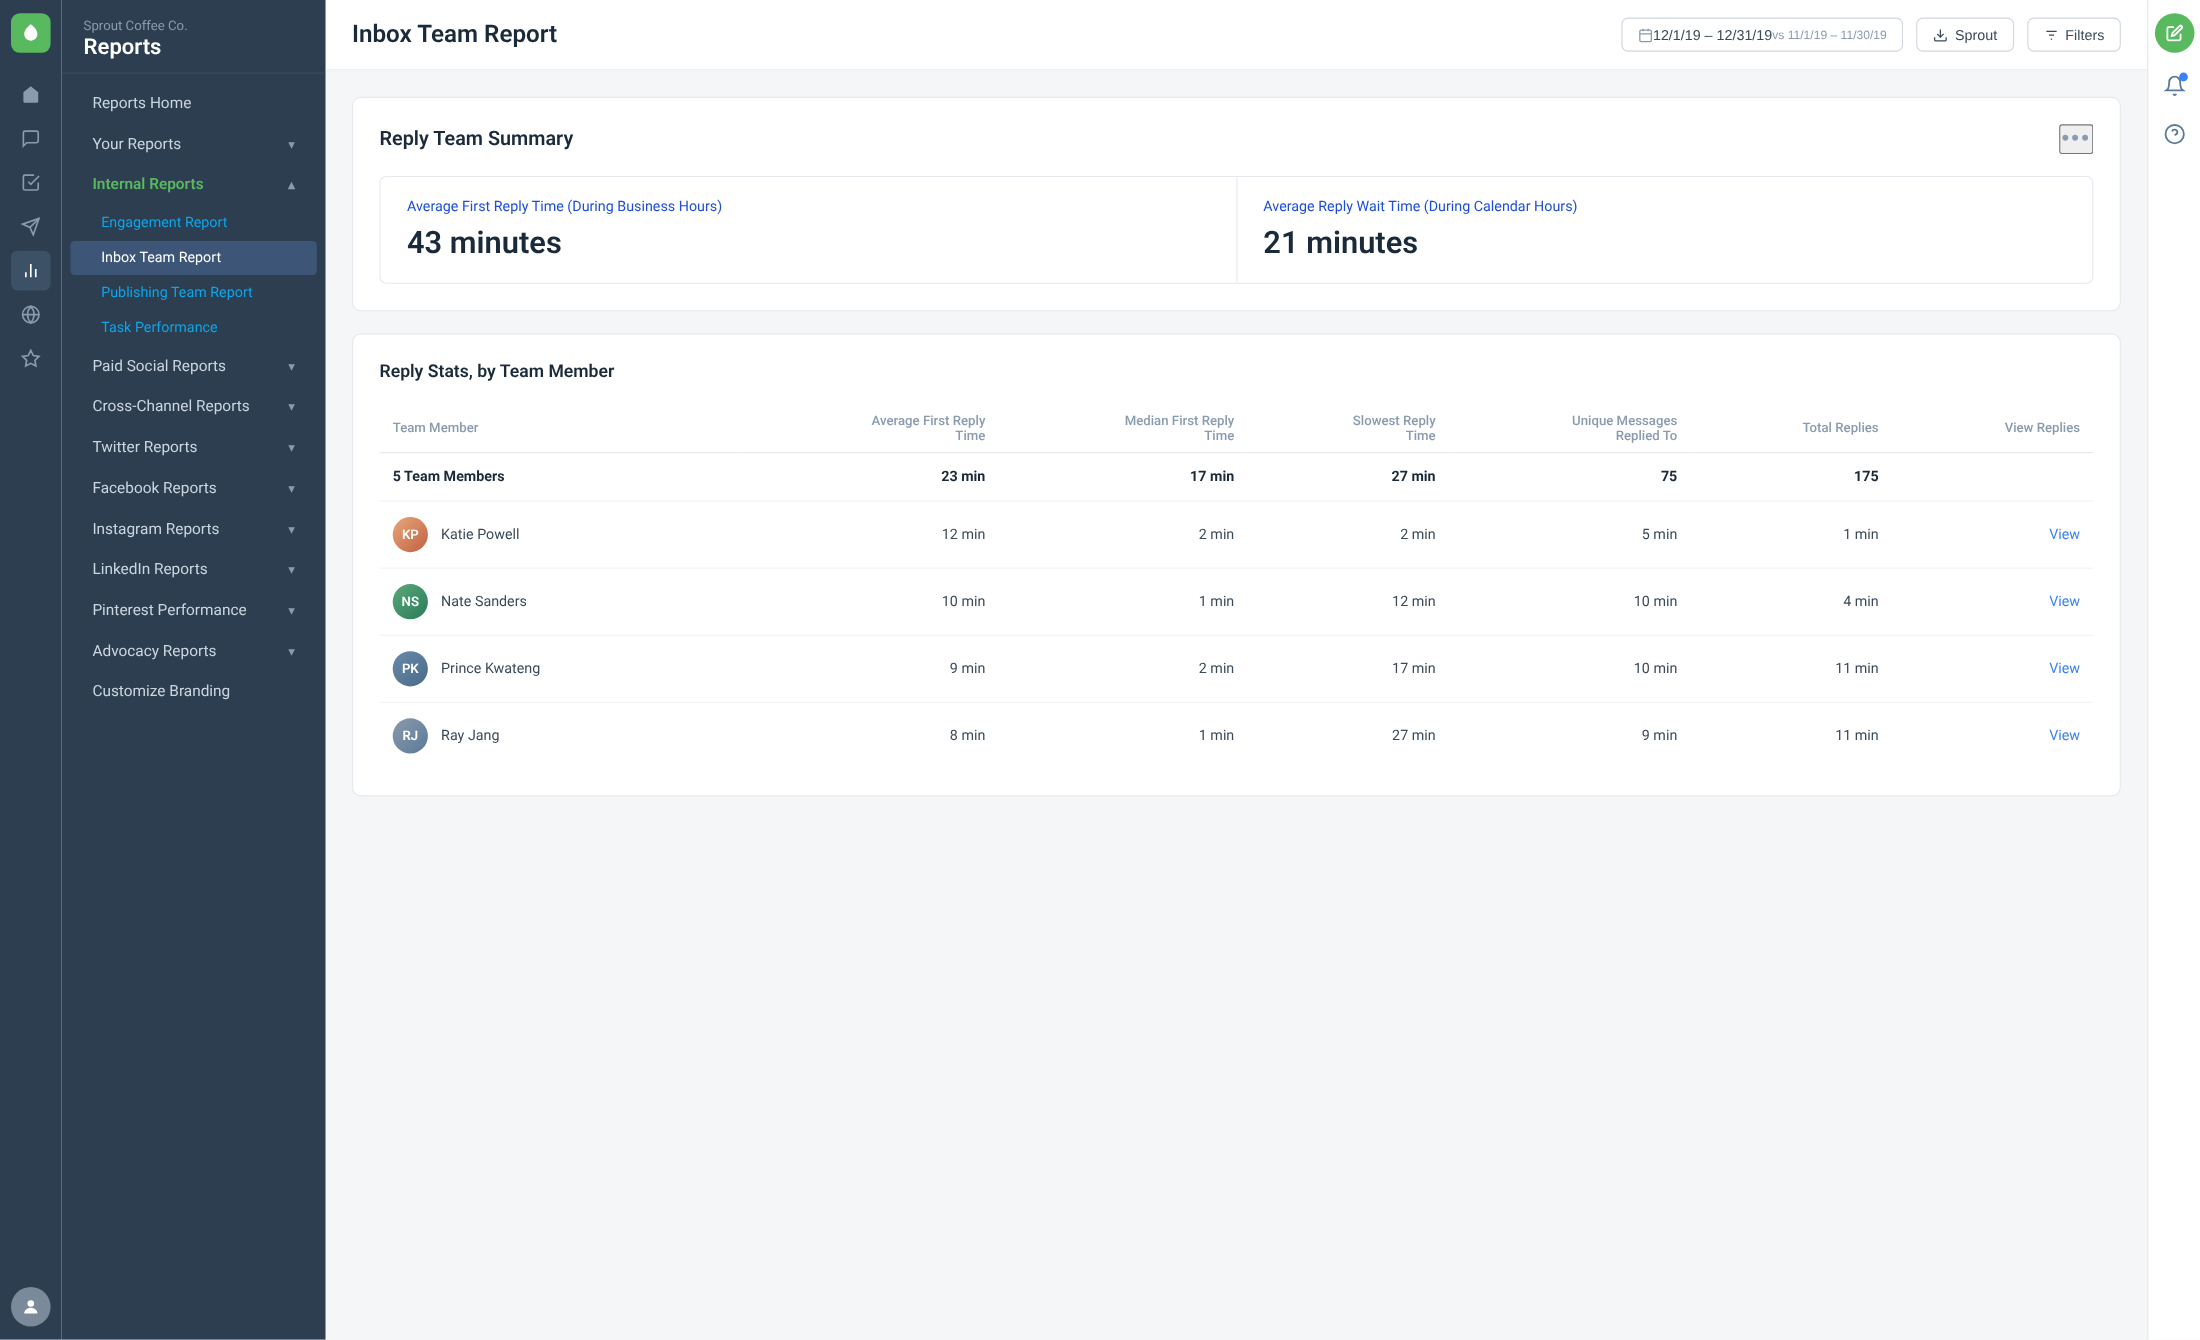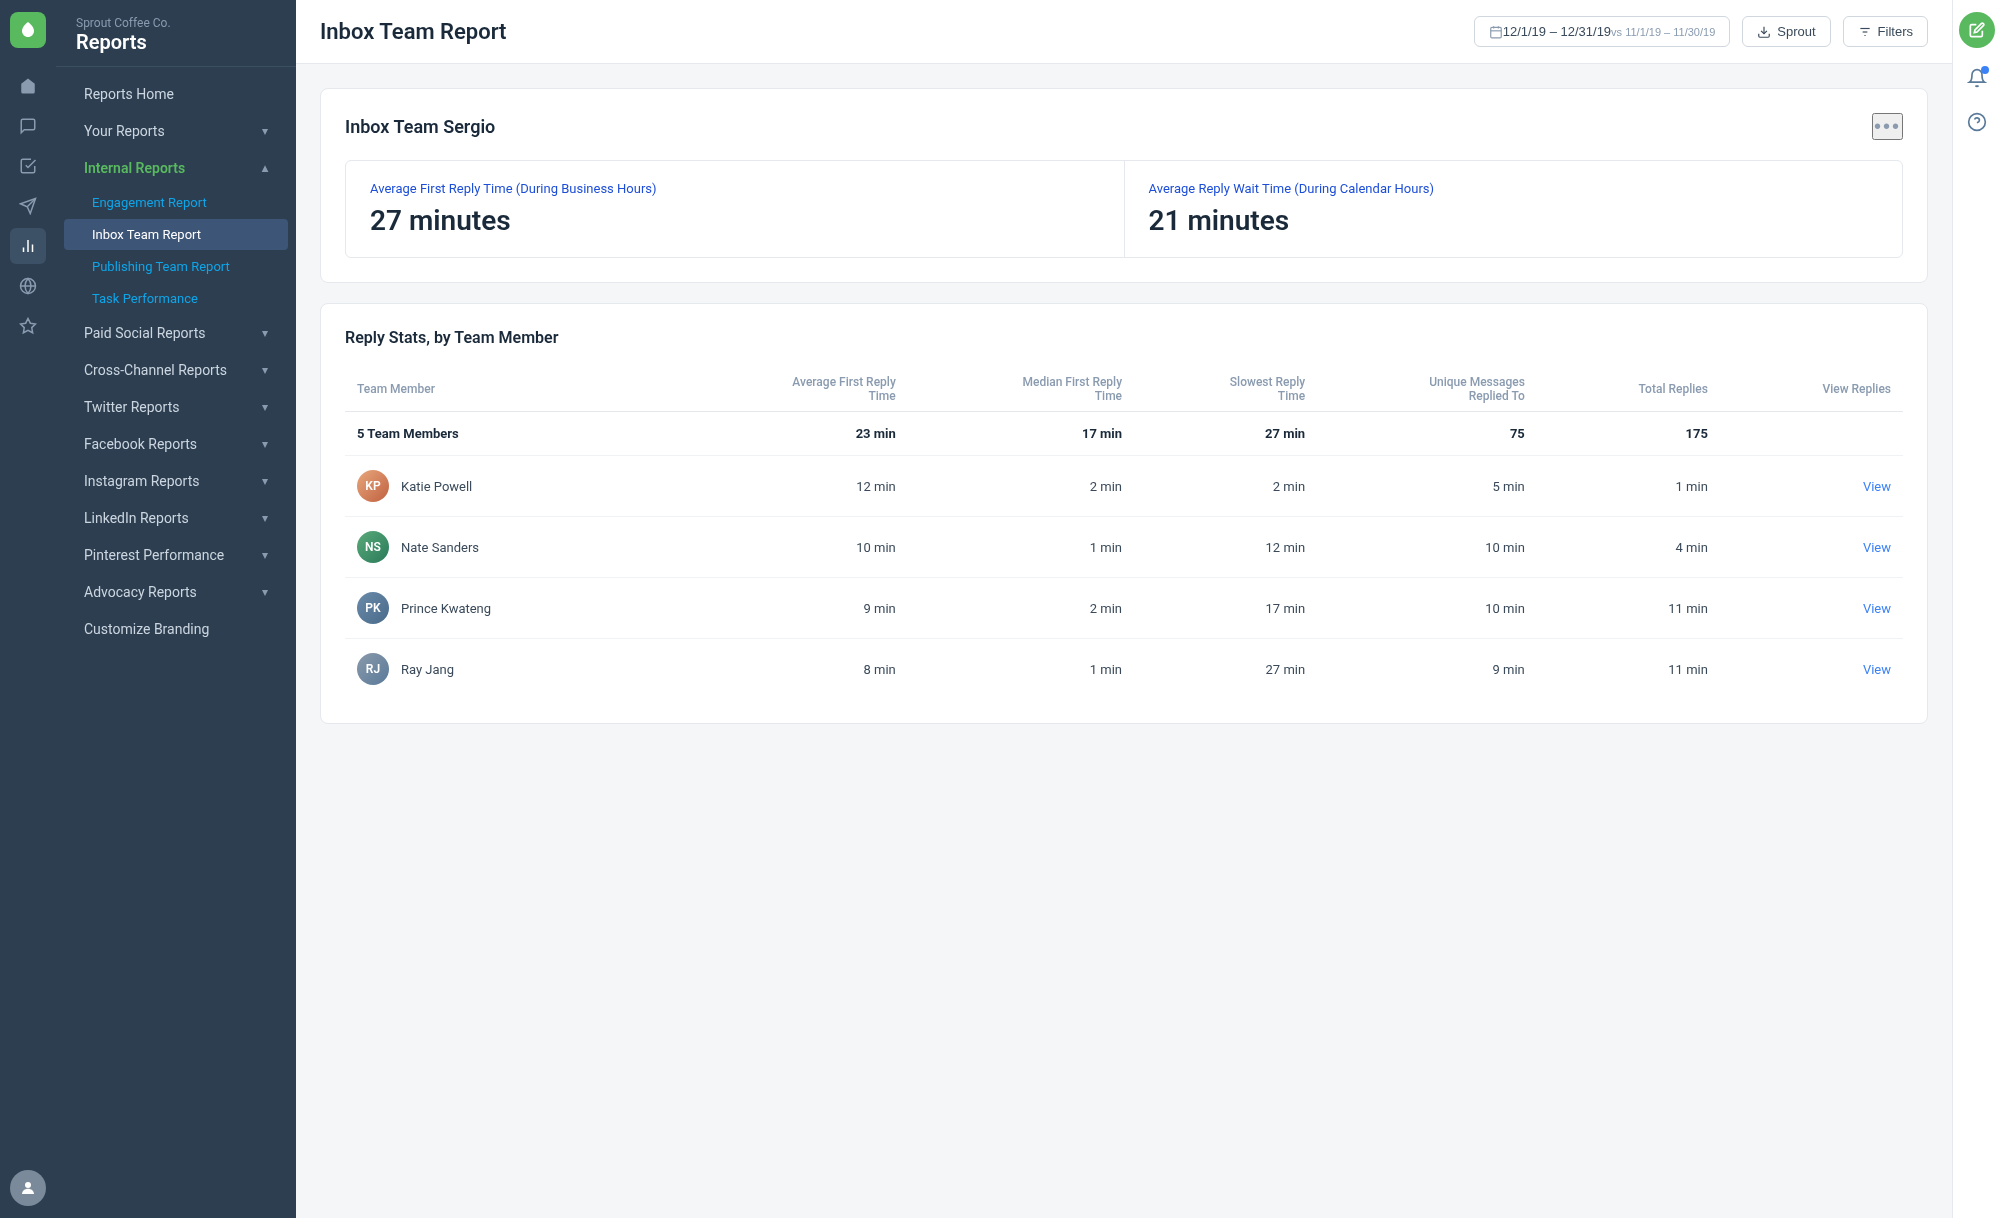--- a/index.html
+++ b/index.html
@@ -429,27 +429,27 @@
         </svg>
         <span>Filters</span>
       </button>
     </div>
   </div>
 
   <div class="content-area">
 
     <div class="card">
       <div class="card-header">
-        <h2 class="card-title">Inbox Team Sergio</h2>
+        <h2 class="card-title">Reply Team Summary</h2>
         <button class="more-btn">•••</button>
       </div>
       <div class="metrics-row">
         <div class="metric-cell">
           <div class="metric-label">Average First Reply Time (During Business Hours)</div>
-          <div class="metric-value">27 minutes</div>
+          <div class="metric-value">43 minutes</div>
         </div>
         <div class="metric-cell">
           <div class="metric-label">Average Reply Wait Time (During Calendar Hours)</div>
           <div class="metric-value">21 minutes</div>
         </div>
       </div>
     </div>
 
     <div class="card">
       <div class="section-title">Reply Stats, by Team Member</div>

